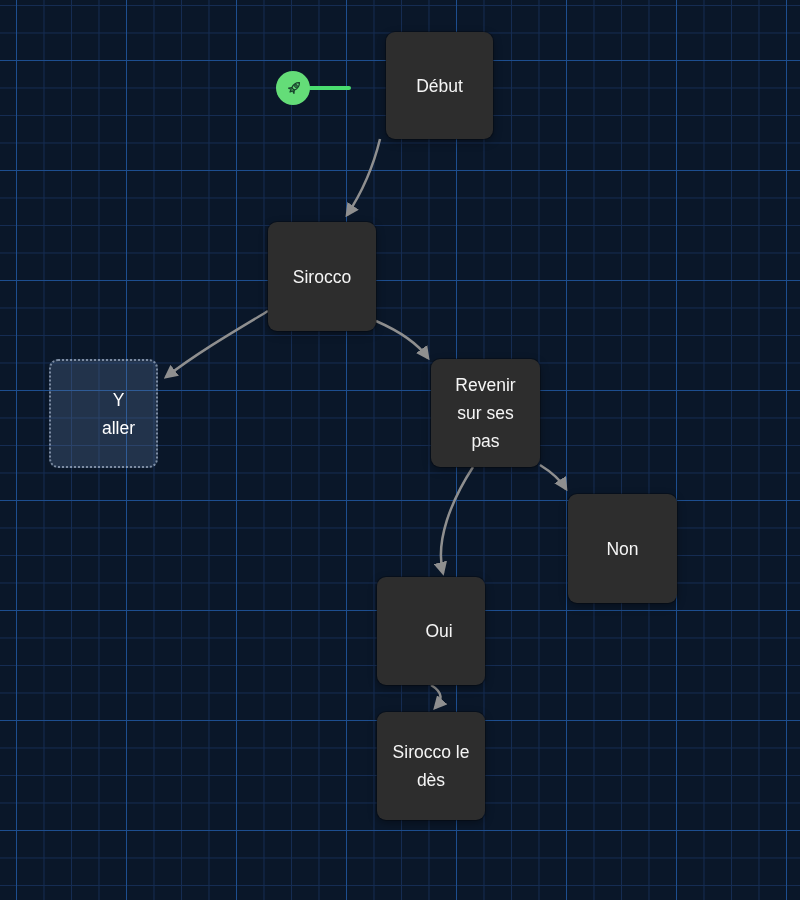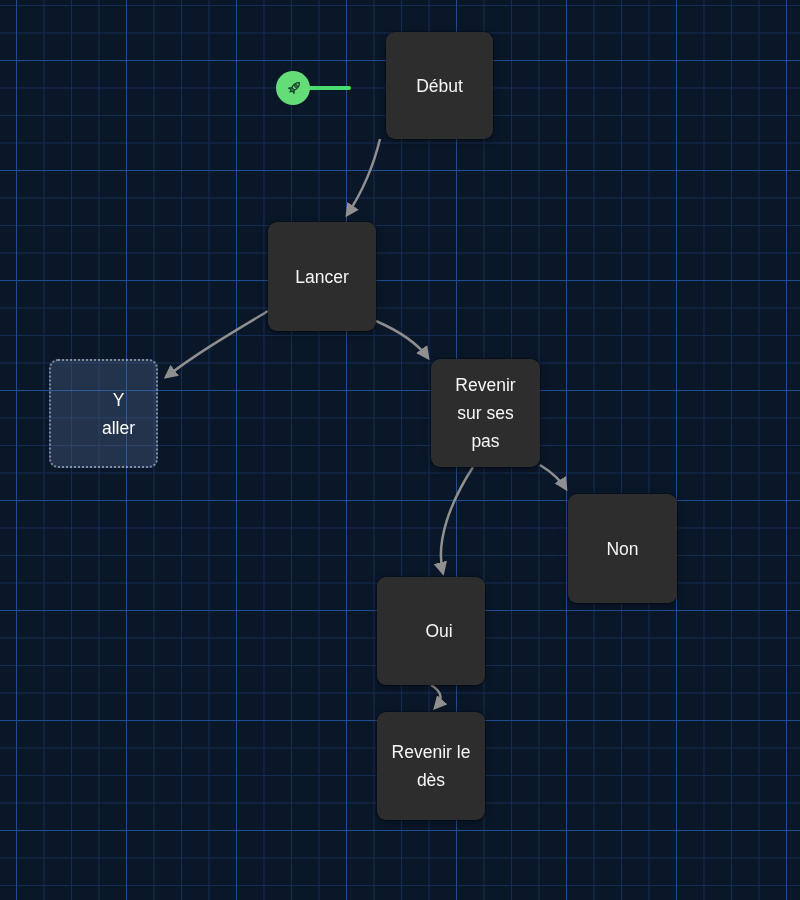--- a/index.html
+++ b/index.html
@@ -120,36 +120,36 @@
         </g>
       </svg>
     </span>
   </div>
 
   <div class="node" id="node-debut">
     <span>Début</span>
   </div>
 
   <div class="node" id="node-sirocco">
-    <span>Lancer</span>
+    <span>Sirocco</span>
   </div>
 
   <div class="node selected" id="node-y-aller">
     <span>Y aller</span>
   </div>
 
   <div class="node" id="node-revenir">
     <span>Revenir sur ses pas</span>
   </div>
 
   <div class="node" id="node-non">
     <span>Non</span>
   </div>
 
   <div class="node" id="node-oui">
     <span>Oui</span>
   </div>
 
   <div class="node" id="node-lancer">
-    <span>Revenir le dès</span>
+    <span>Sirocco le dès</span>
   </div>
 
 </div>
 
 </body></html>

